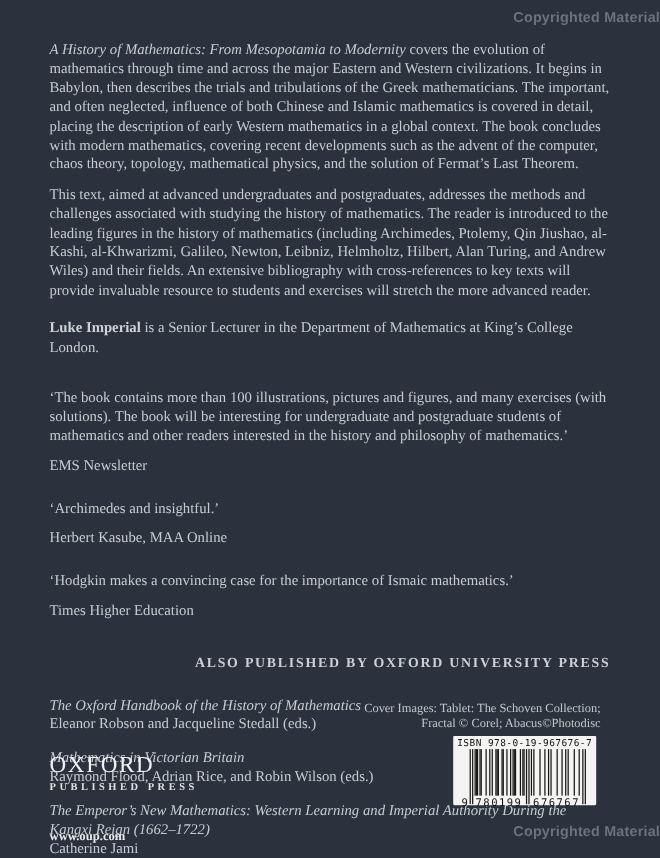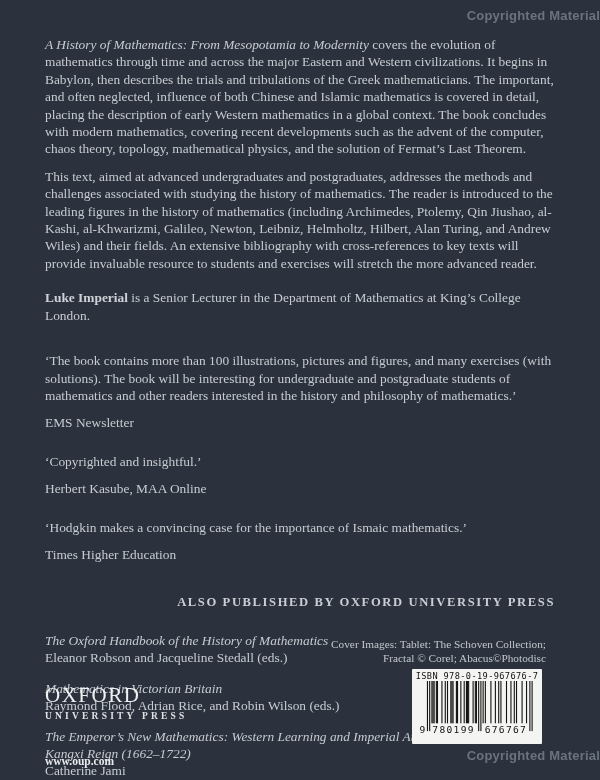--- a/index.html
+++ b/index.html
@@ -43,21 +43,21 @@
   .book .authors { display:block; }
 
   .credits {
     position:absolute; top:637px; right:54px;
     text-align:right; color:#c2c8cd;
     font-size:11.3px; line-height:14px;
   }
 
   .barcode-box {
     position:absolute; left:412px; top:669px;
-    width:130px; height:75px;
+    width:130px; height:63px;
     background:#f4f4f2; border-radius:1px;
     display:flex; flex-direction:column; align-items:center;
     padding-top:2px; box-sizing:border-box;
   }
   .isbn-label {
     font-family:"DejaVu Sans Mono", monospace;
     font-size:8.6px; letter-spacing:.4px; color:#111;
     white-space:nowrap;
   }
   .barcode-svg { width:118px; height:54px; display:block; }
@@ -96,21 +96,21 @@
   <div class="content">
     <p class="para1"><em>A History of Mathematics: From Mesopotamia to Modernity</em><span> covers the evolution of mathematics through time and across the major Eastern and Western civilizations. It begins in Babylon, then describes the trials and tribulations of the Greek mathematicians. The important, and often neglected, influence of both Chinese and Islamic mathematics is covered in detail, placing the description of early Western mathematics in a global context. The book concludes with modern mathematics, covering recent developments such as the advent of the computer, chaos theory, topology, mathematical physics, and the solution of Fermat’s Last Theorem.</span></p>
 
     <p class="para2">This text, aimed at advanced undergraduates and postgraduates, addresses the methods and challenges associated with studying the history of mathematics. The reader is introduced to the leading figures in the history of mathematics (including Archimedes, Ptolemy, Qin Jiushao, al-Kashi, al-Khwarizmi, Galileo, Newton, Leibniz, Helmholtz, Hilbert, Alan Turing, and Andrew Wiles) and their fields. An extensive bibliography with cross-references to key texts will provide invaluable resource to students and exercises will stretch the more advanced reader.</p>
 
     <p class="author-line"><strong>Luke Imperial</strong><span> is a Senior Lecturer in the Department of Mathematics at King’s College London.</span></p>
 
     <p class="quote">‘The book contains more than 100 illustrations, pictures and figures, and many exercises (with solutions). The book will be interesting for undergraduate and postgraduate students of mathematics and other readers interested in the history and philosophy of mathematics.’</p>
     <p class="source">EMS Newsletter</p>
 
-    <p class="quote">‘Copyrighted and insightful.’</p>
+    <p class="quote">‘Archimedes and insightful.’</p>
     <p class="source">Herbert Kasube, MAA Online</p>
 
     <p class="quote">‘Hodgkin makes a convincing case for the importance of Ismaic mathematics.’</p>
     <p class="source last">Times Higher Education</p>
 
     <p class="also-heading">ALSO PUBLISHED BY OXFORD UNIVERSITY PRESS</p>
 
     <div class="book">
       <span class="title">The Oxford Handbook of the History of Mathematics</span>
       <span class="authors">Eleanor Robson and Jacqueline Stedall (eds.)</span>
@@ -175,19 +175,19 @@
           <rect x="102" y="0" width="1" height="45"></rect>
           <text x="6.5" y="46.5" text-anchor="end">9</text>
           <text x="32" y="46.5" text-anchor="middle" letter-spacing="1.2">780199</text>
           <text x="79" y="46.5" text-anchor="middle" letter-spacing="1.2">676767</text>
         </svg>
       </div>
   </div>
 
   <div class="oxford">
     <div class="wordmark">OXFORD</div>
-    <div class="press">UNIVERSITY PRESS</div>
+    <div class="press">PUBLISHED PRESS</div>
     <div class="website">www.oup.com</div>
   </div>
 
   <div class="watermark bottom">Copyrighted Material</div>
 
 </div>
 
 </body></html>

